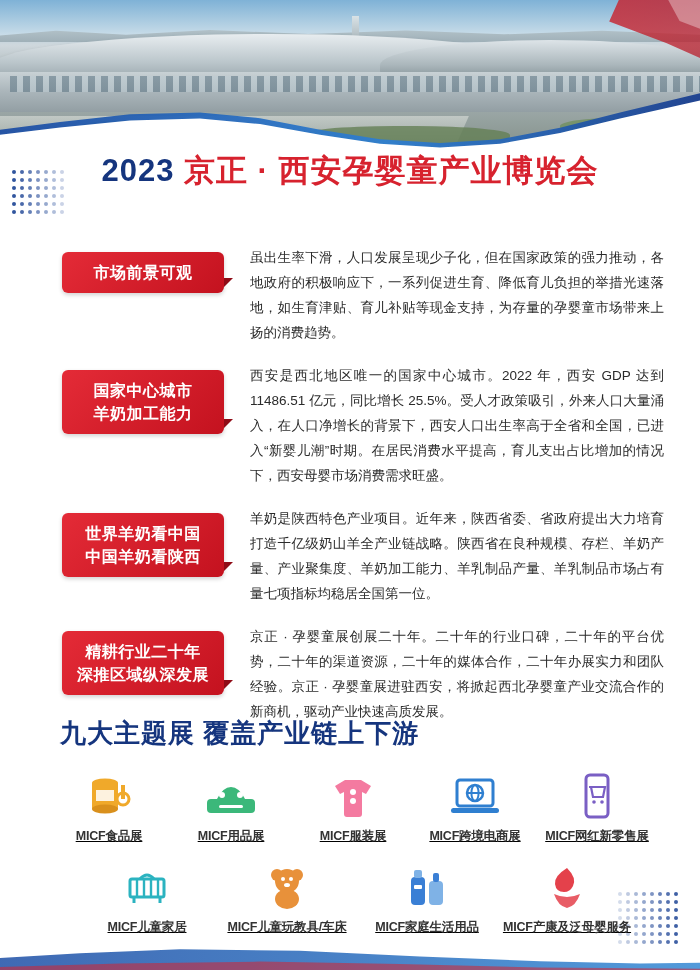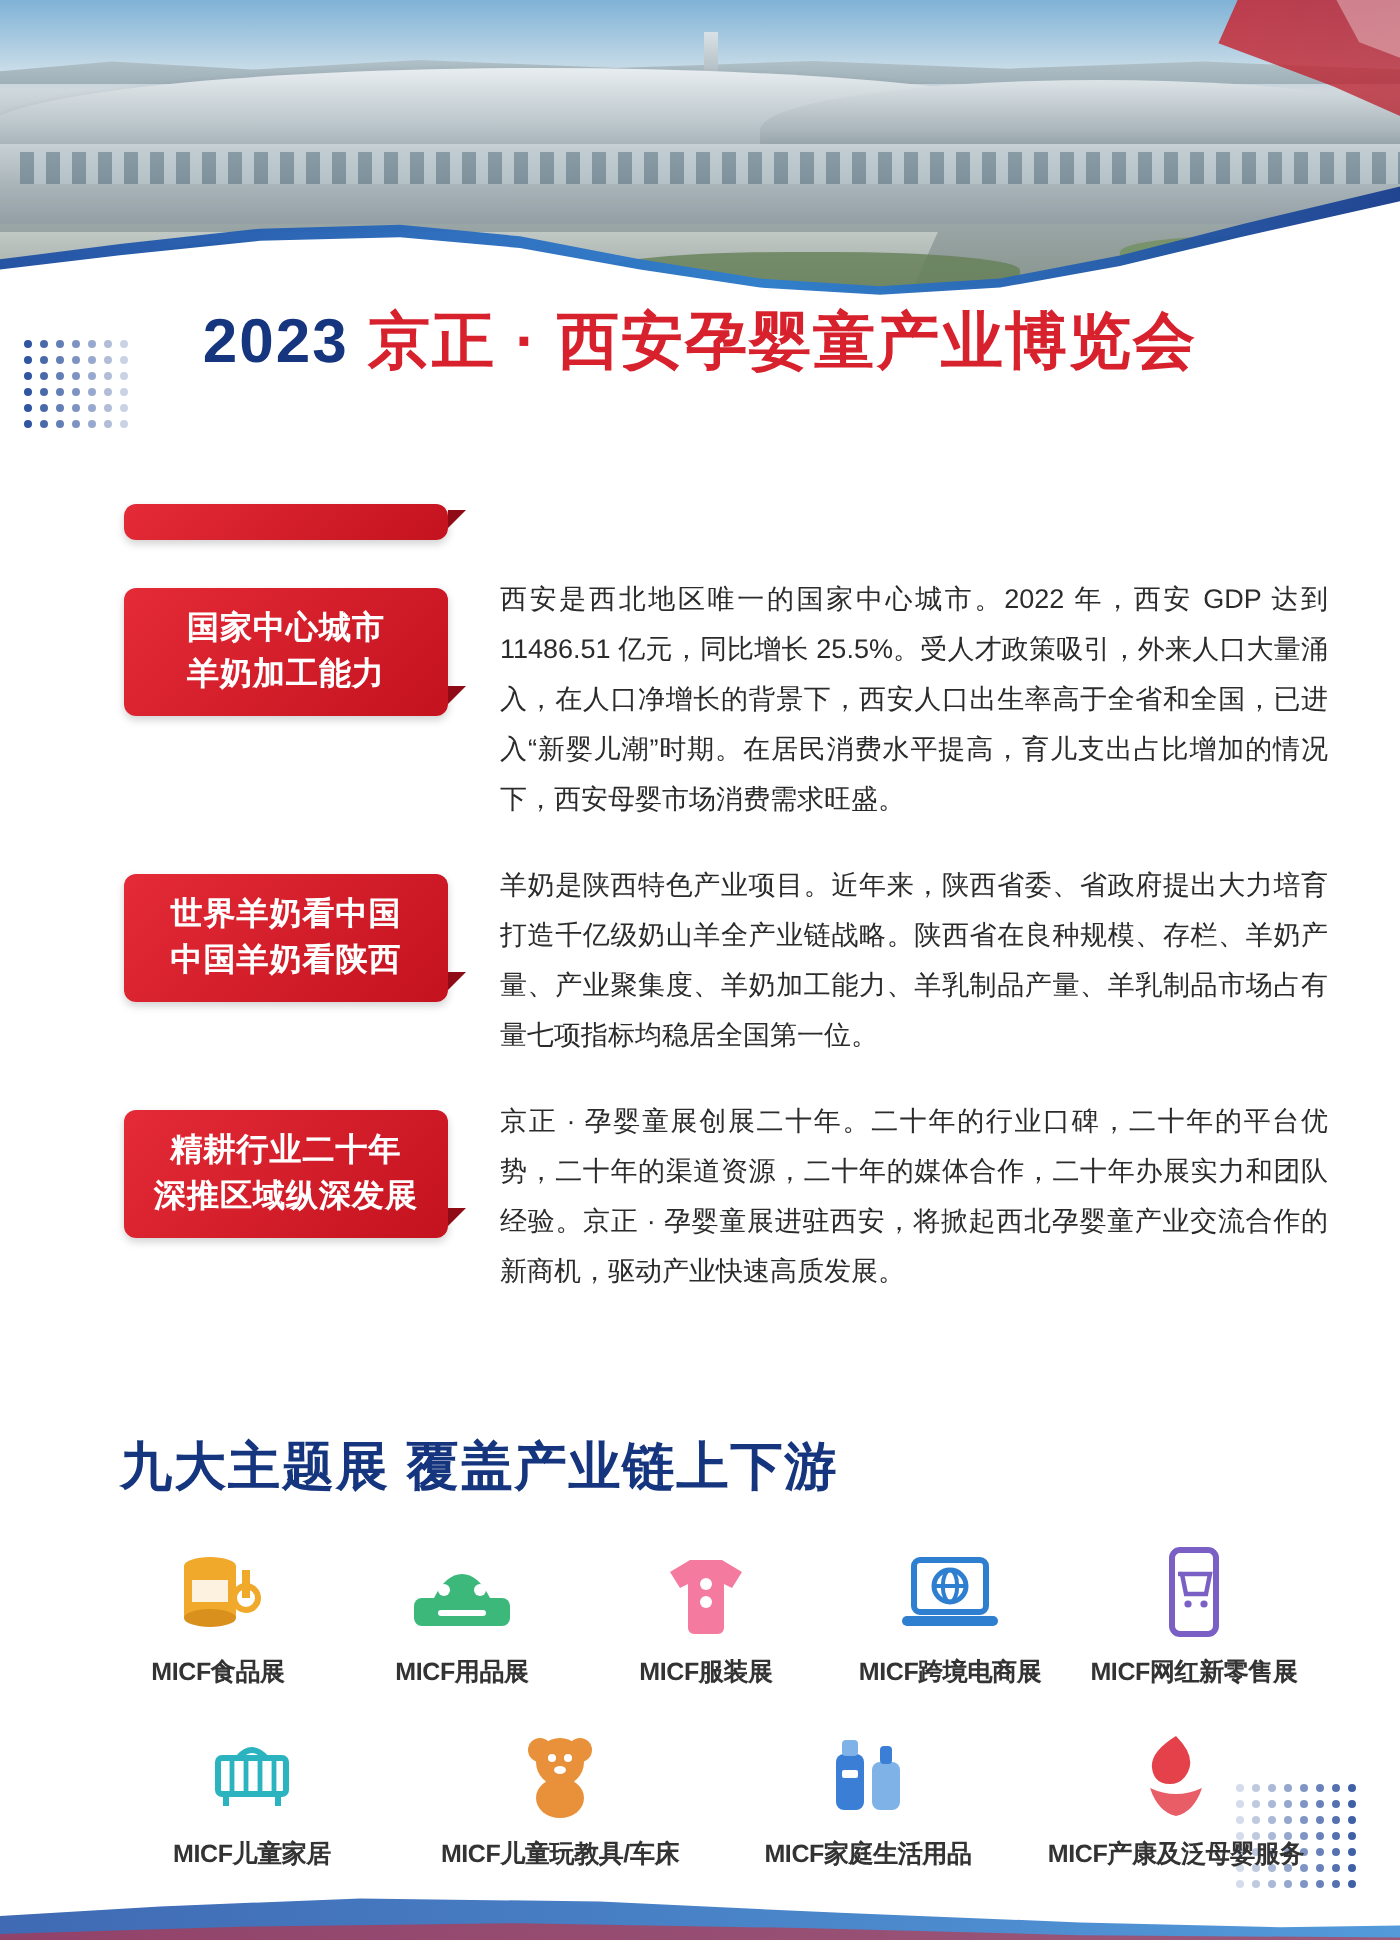--- a/index.html
+++ b/index.html
@@ -258,21 +258,22 @@
     color: #15357e;
     letter-spacing: 1px;
   }
   .grid {
     position: absolute;
     top: 770px; left: 48px;
     width: 610px;
   }
   .grid-row {
     display: flex;
-    justify-content: space-between;
+    justify-content: center;
+    text-decoration: underline;
   }
   .cell {
     width: 122px;
     text-align: center;
   }
   .cell .icon-box {
     height: 54px;
     display: flex;
     align-items: center;
     justify-content: center;
@@ -433,21 +434,23 @@
 <div class="title-wrap">
   <div class="main-title">
     <span>2023 </span><span class="red">京正 · 西安孕婴童产业博览会</span>
   </div>
 </div>
 
 <div class="rows">
 
   <div class="row">
     <div class="tag">
-    </div>
+      <div>市场前景可观</div>
+    </div>
+    <div class="body-text">虽出生率下滑，人口发展呈现少子化，但在国家政策的强力推动，各地政府的积极响应下，一系列促进生育、降低育儿负担的举措光速落地，如生育津贴、育儿补贴等现金支持，为存量的孕婴童市场带来上扬的消费趋势。</div>
   </div>
 
   <div class="row">
     <div class="tag">
       <div>国家中心城市</div>
       <div>羊奶加工能力</div>
     </div>
     <div class="body-text">西安是西北地区唯一的国家中心城市。2022 年，西安 GDP 达到 11486.51 亿元，同比增长 25.5%。受人才政策吸引，外来人口大量涌入，在人口净增长的背景下，西安人口出生率高于全省和全国，已进入“新婴儿潮”时期。在居民消费水平提高，育儿支出占比增加的情况下，西安母婴市场消费需求旺盛。</div>
   </div>
 

